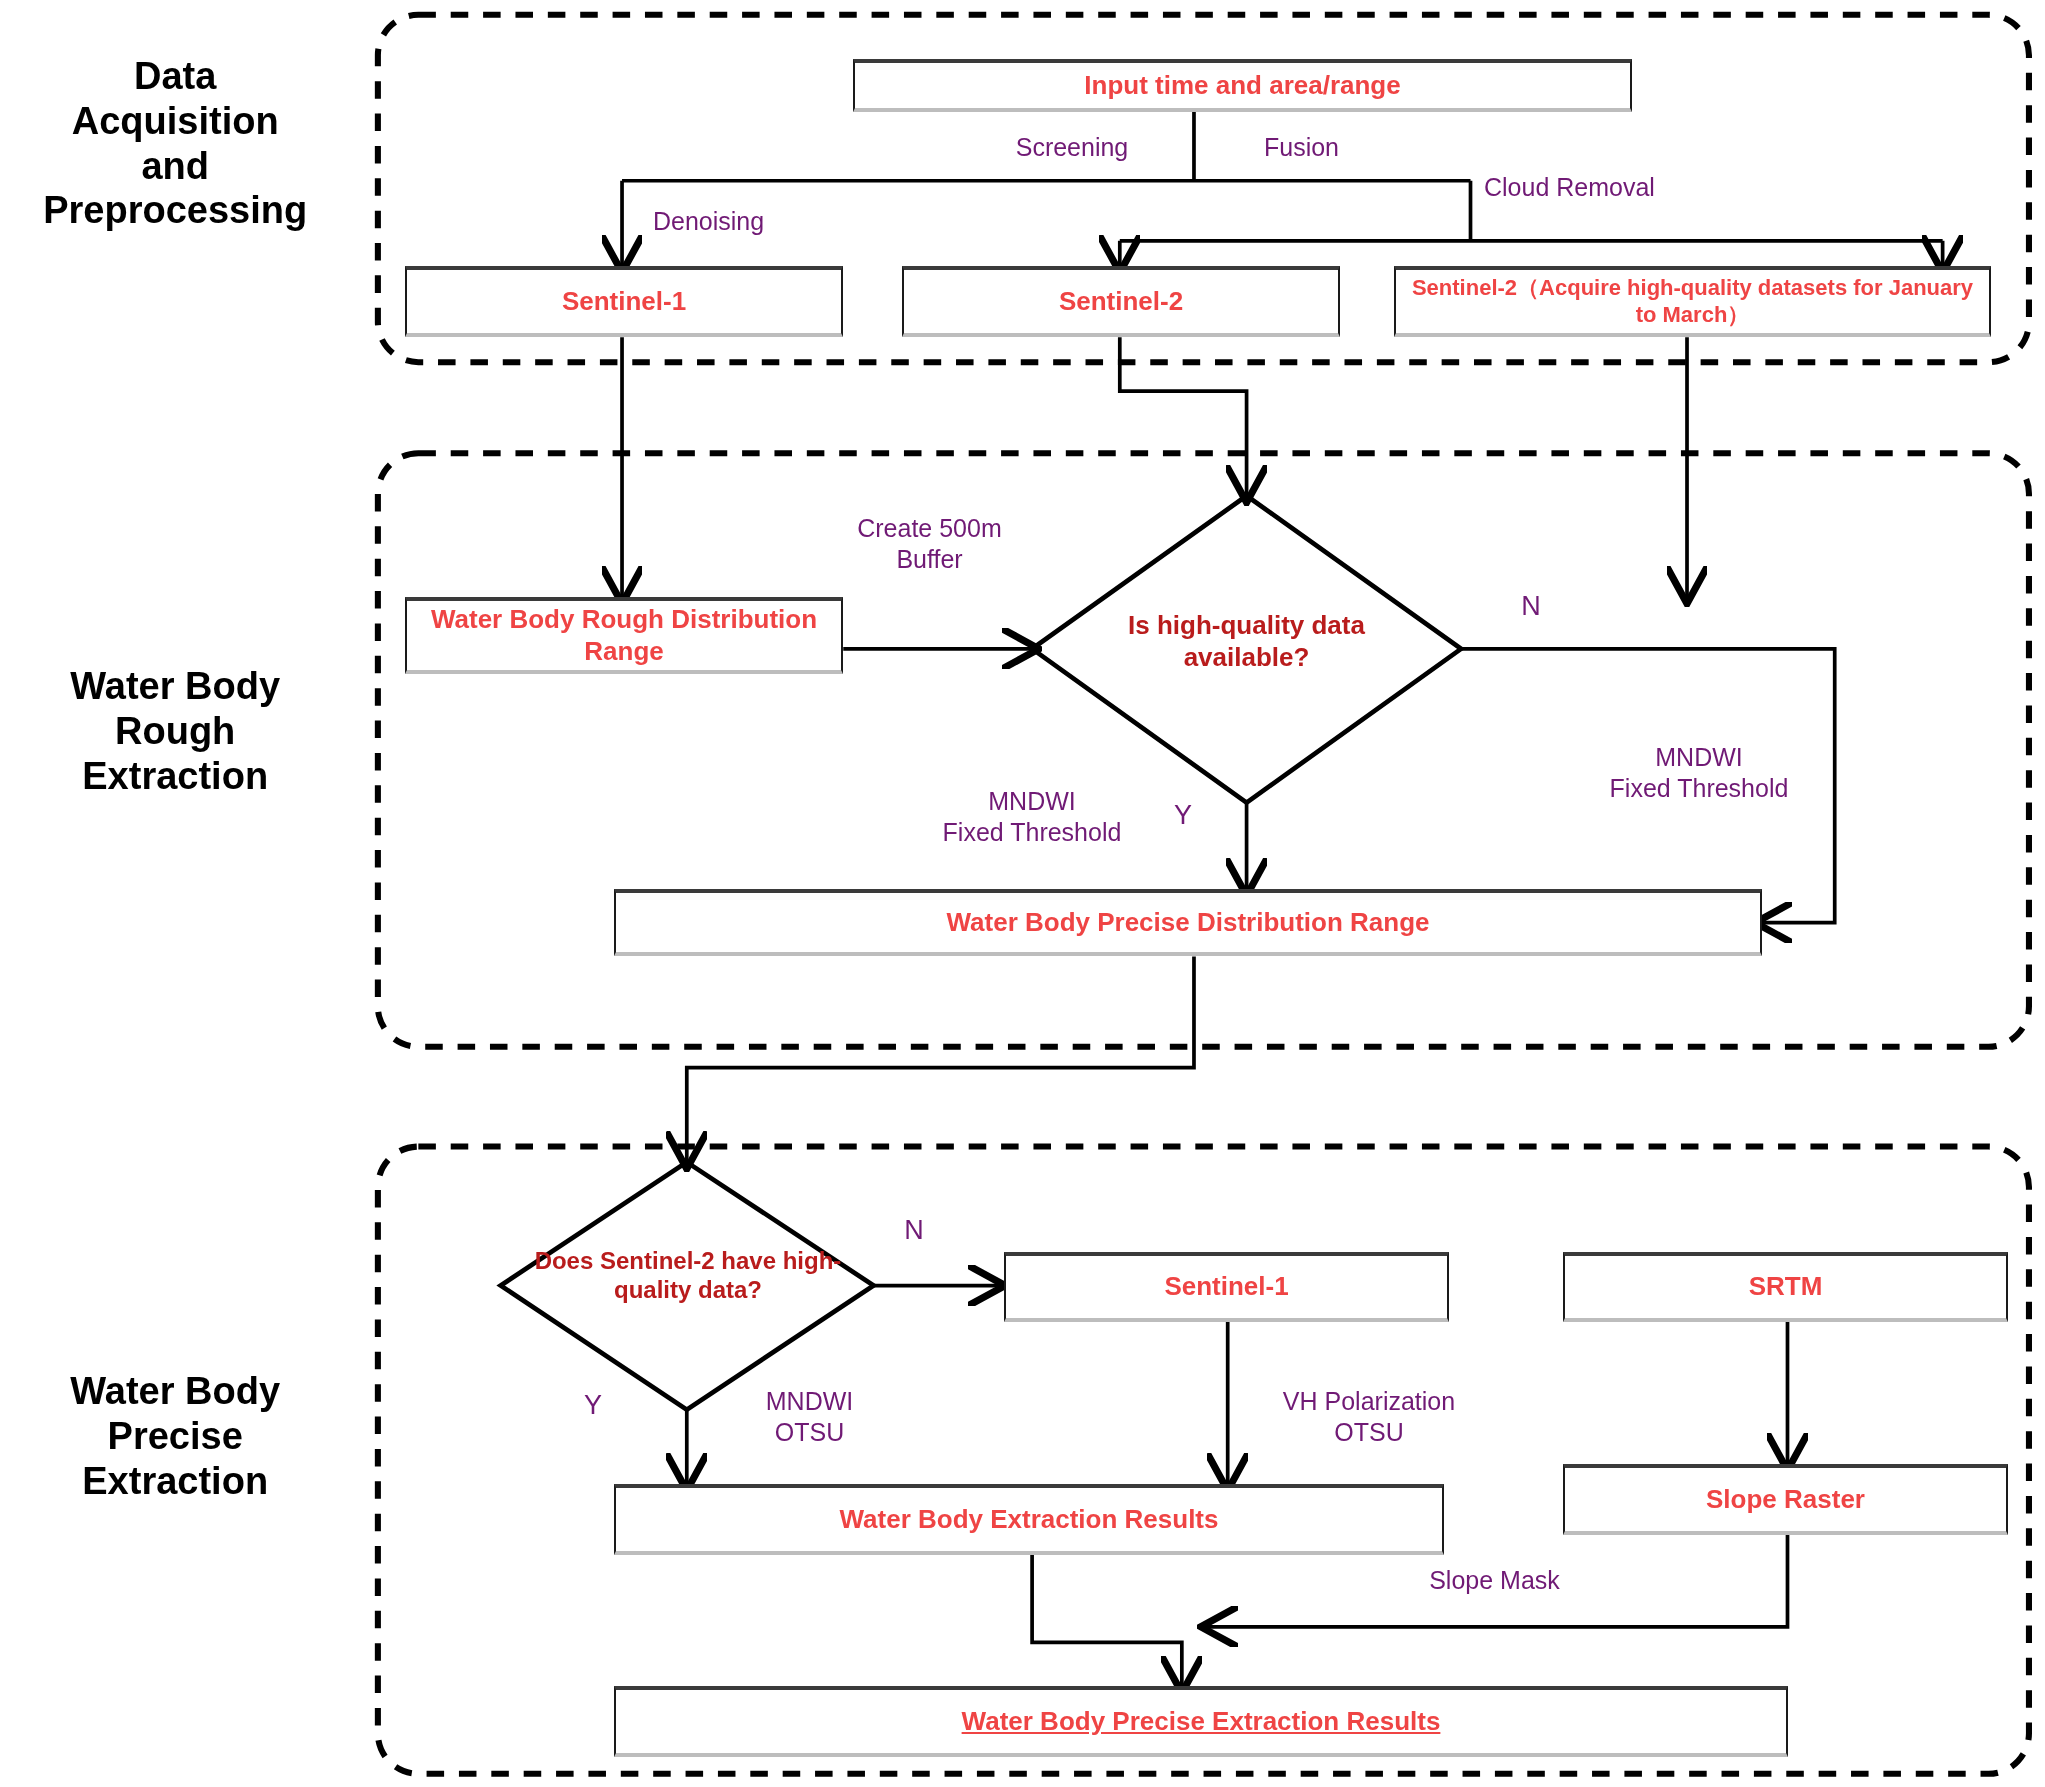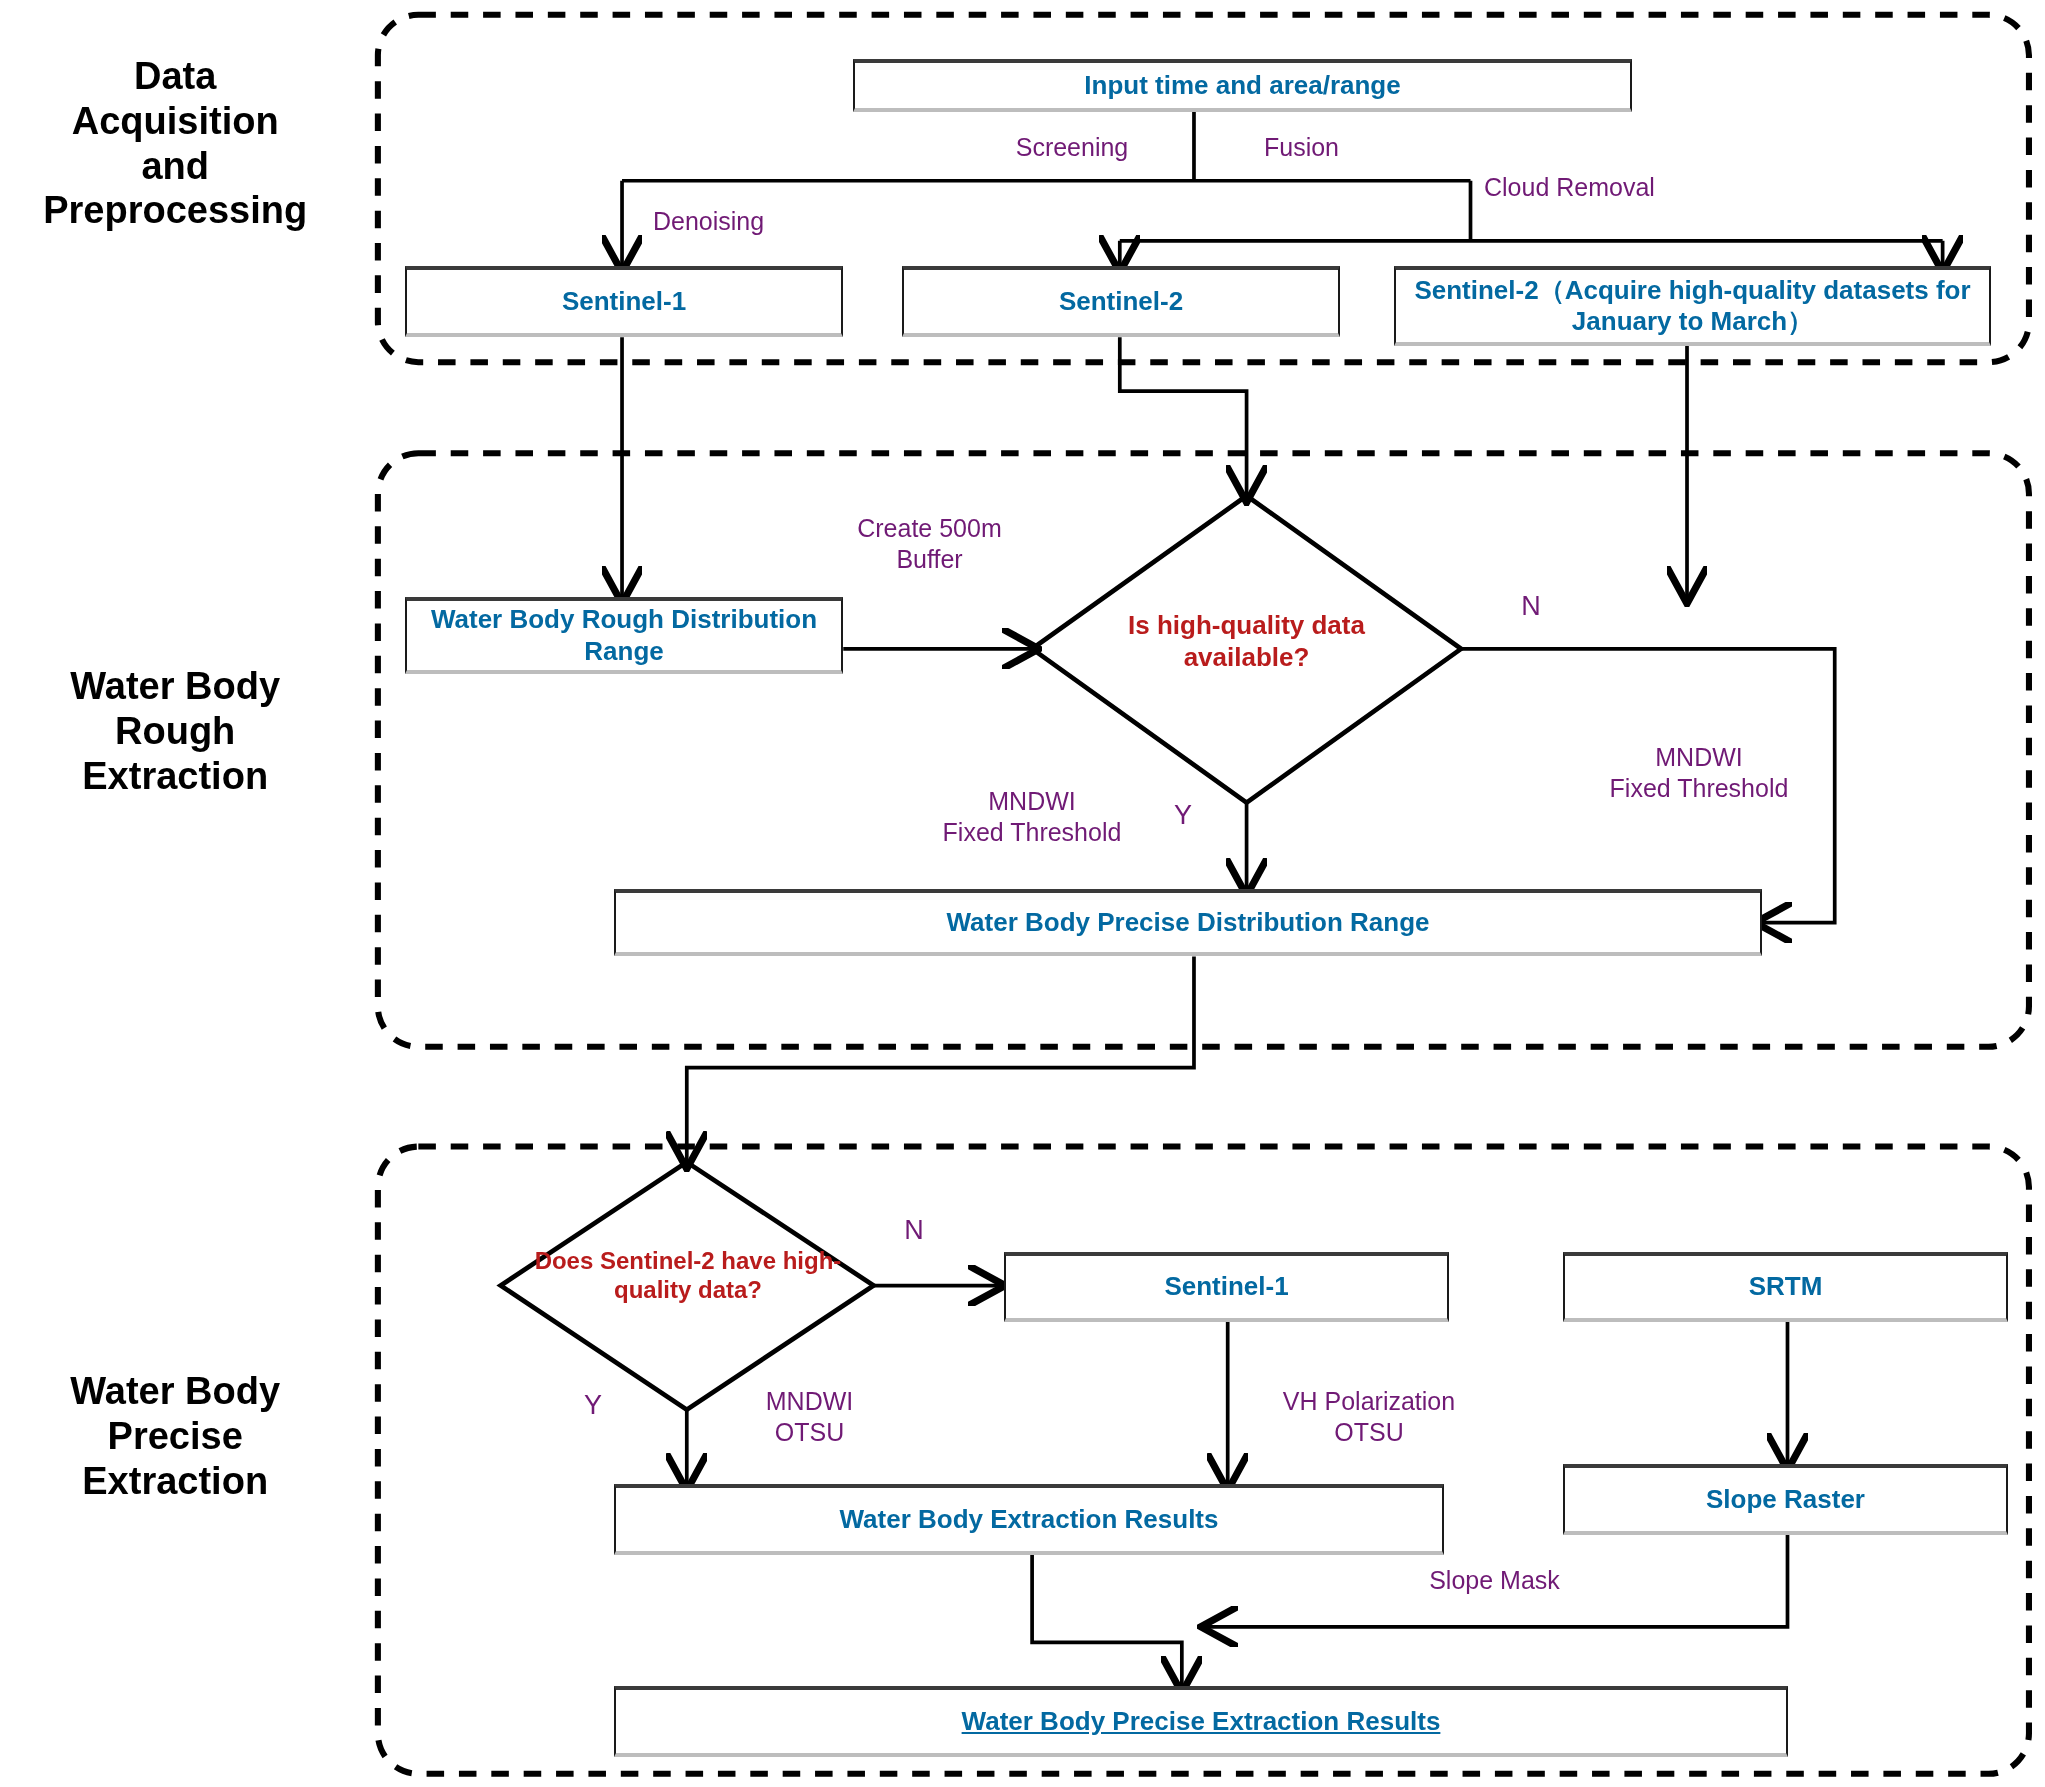--- a/index.html
+++ b/index.html
@@ -34,21 +34,21 @@
     box-sizing: border-box;
     background: #ffffff;
     border: 2px solid #1a1a1a;
     border-top: 4.7px solid #3a3a3a;
     border-bottom: 4px solid #bdbdbd;
     display: flex;
     align-items: center;
     justify-content: center;
     text-align: center;
     font-weight: bold;
-    color: #0369a1;
+    color: #ef4444;
     line-height: 1.2;
     font-family: "Liberation Sans", sans-serif;
   }
   .node-inner { padding: 0 6.7px; }
   .diamond-label {
     position: absolute;
     text-align: center;
     font-weight: bold;
     color: #b91c1c;
     line-height: 1.22;
@@ -139,21 +139,21 @@
   </div>
 
   <div class="node" style="left:405px; top:266px; width:438px; height:71px; font-size:26px;">
     <span class="node-inner">Sentinel-1</span>
   </div>
 
   <div class="node" style="left:902px; top:266px; width:438px; height:71px; font-size:26px;">
     <span class="node-inner">Sentinel-2</span>
   </div>
 
-  <div class="node" style="left:1394px; top:266px; width:597px; height:80px; font-size:26px;">
+  <div class="node" style="left:1394px; top:266px; width:597px; height:71px; font-size:22px;">
     <span class="node-inner">Sentinel-2（Acquire high-quality datasets for January to March）</span>
   </div>
 
   <div class="node" style="left:405px; top:597px; width:438px; height:77px; font-size:26px;">
     <span class="node-inner">Water Body Rough Distribution Range</span>
   </div>
 
   <div class="node" style="left:614px; top:889px; width:1148px; height:67px; font-size:26px;">
     <span class="node-inner">Water Body Precise Distribution Range</span>
   </div>

